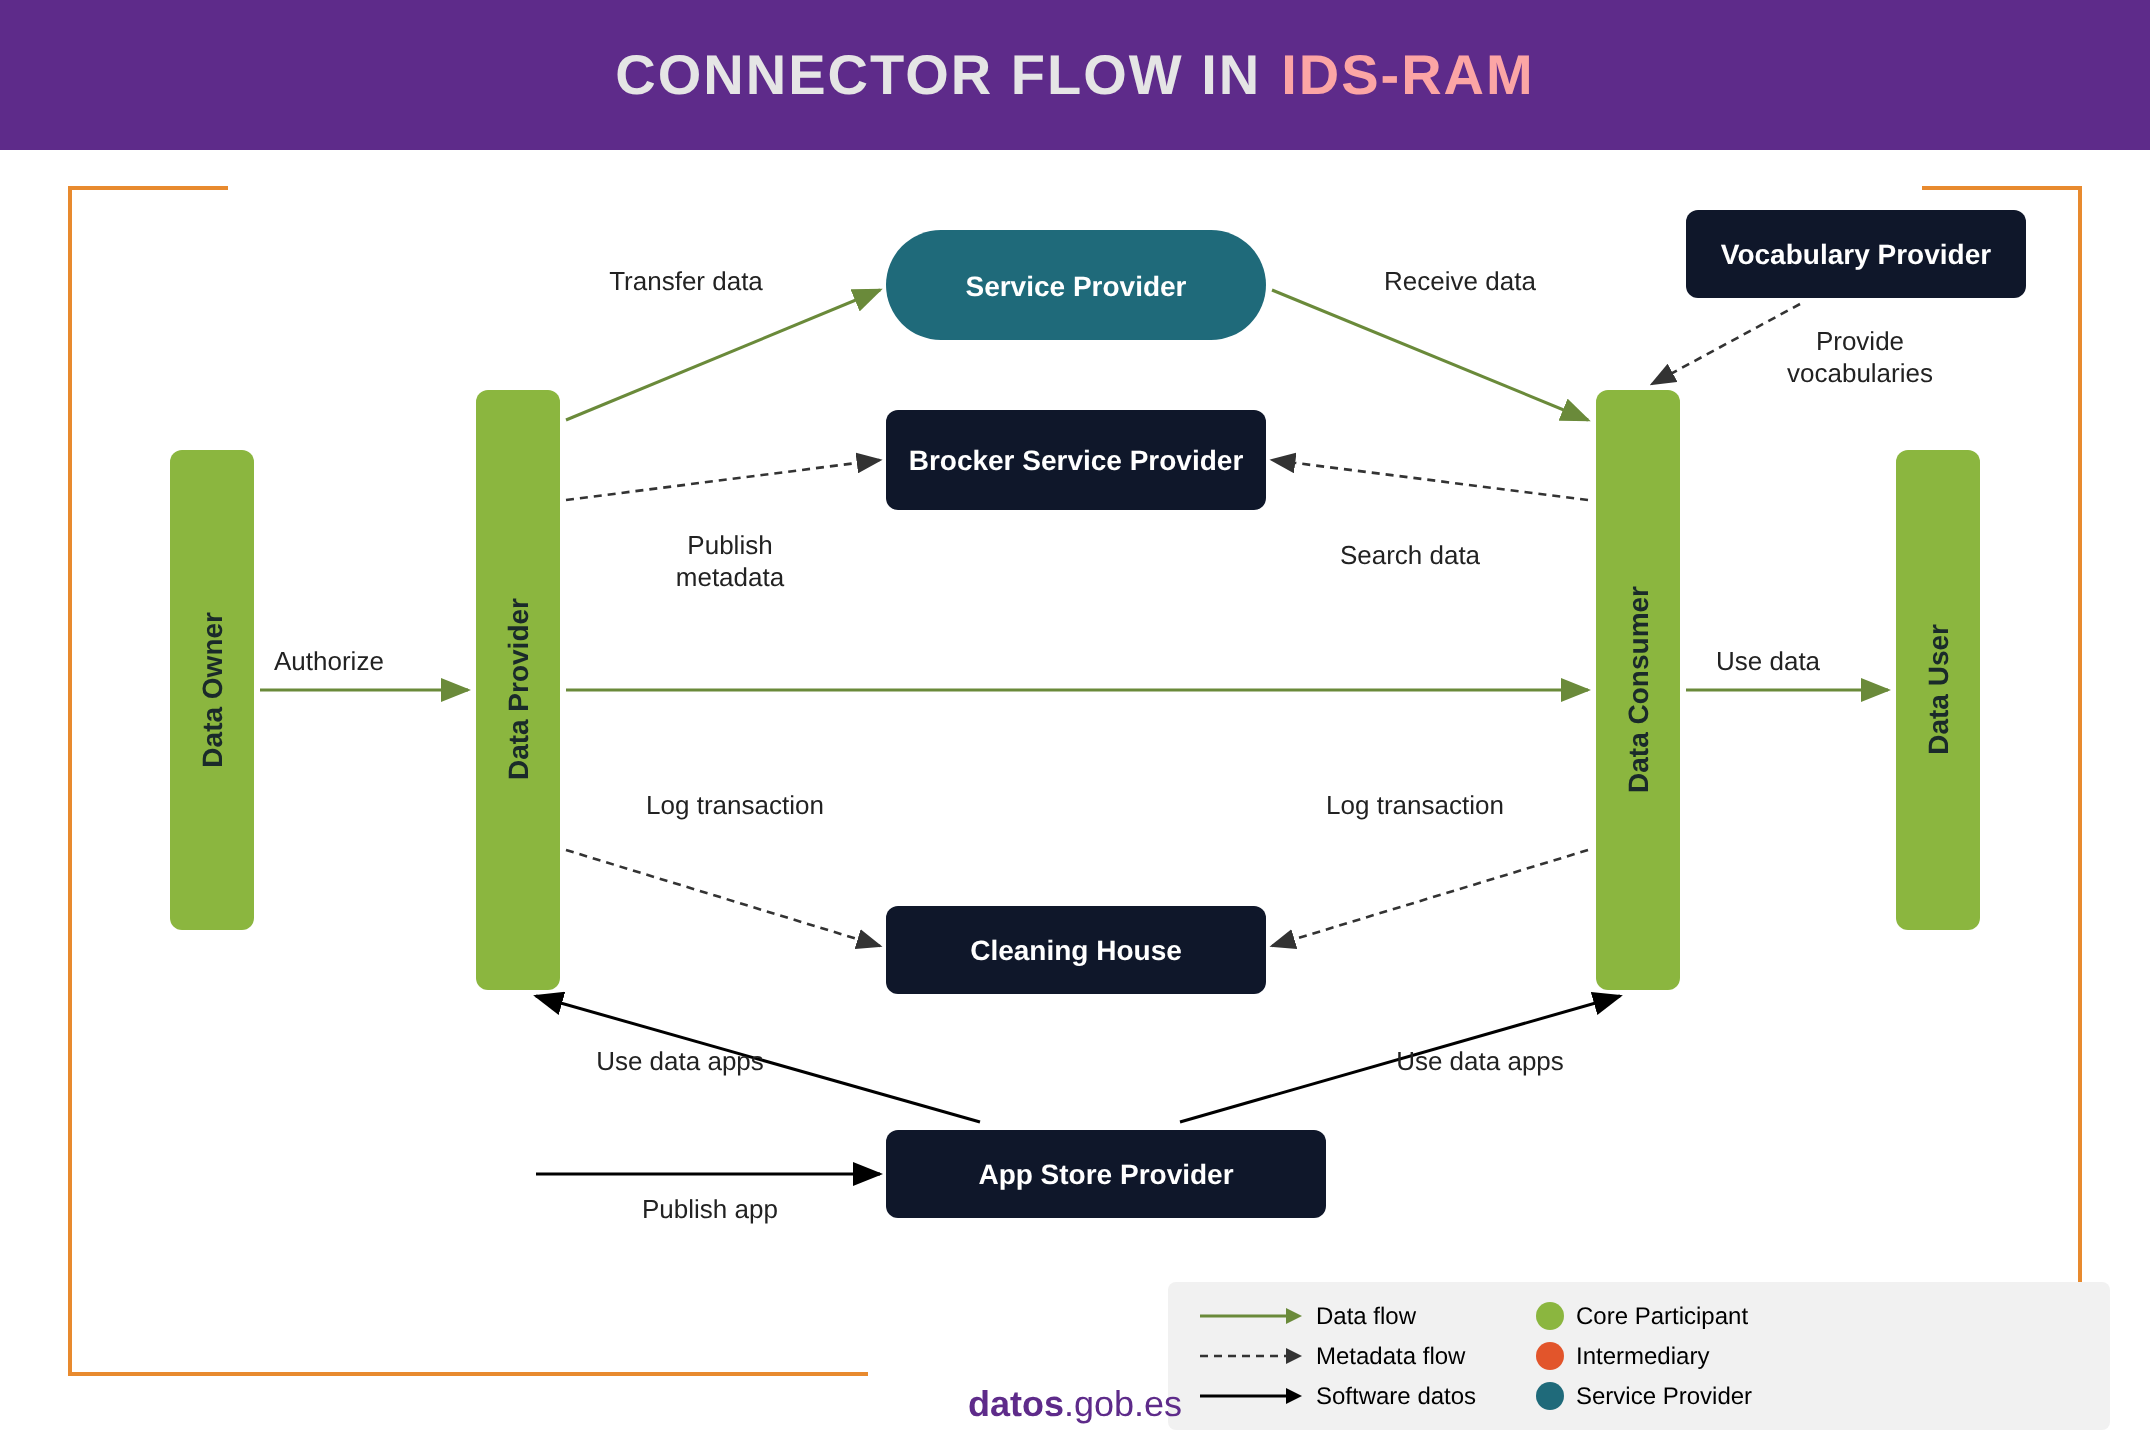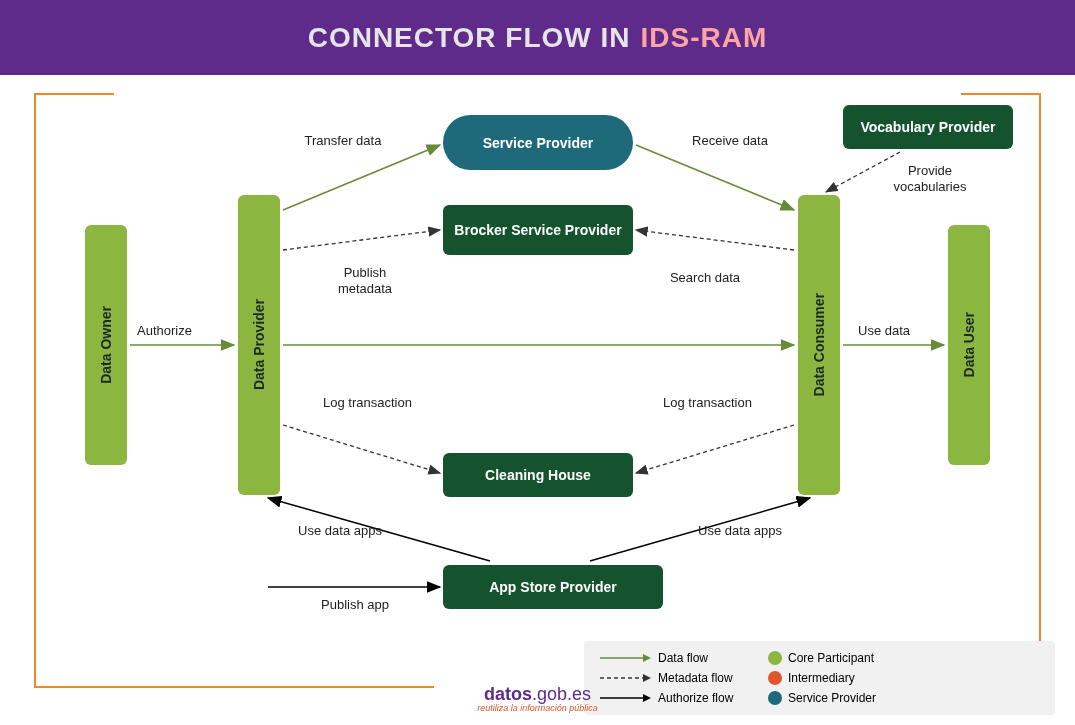--- a/index.html
+++ b/index.html
@@ -5,21 +5,21 @@
   * { box-sizing: border-box; margin: 0; padding: 0; }
   body { font-family: Arial, Helvetica, sans-serif; background: #fff; width: 1075px; height: 725px; position: relative; overflow: hidden; }
   .header { background: #5e2b8a; height: 75px; display: flex; align-items: center; justify-content: center; }
   .header .t1 { color: #e5e5e5; font-size: 28px; font-weight: 700; letter-spacing: 1px; margin-right: 10px; }
   .header .t2 { color: #fca5a5; font-size: 28px; font-weight: 700; letter-spacing: 1px; }
   .canvas { position: absolute; left: 0; top: 75px; width: 1075px; height: 650px; }
   .frame-v { position: absolute; background: #e88a2e; width: 2px; }
   .frame-h { position: absolute; background: #e88a2e; height: 2px; }
   .node { position: absolute; display: flex; align-items: center; justify-content: center; text-align: center; font-weight: 700; color: #1a2a2a; font-size: 14px; border-radius: 6px; }
   .core { background: #8bb63f; }
-  .inter { background: #14532d; color: #fff; align-items: center; }
+  .inter { background: #0f172a; color: #fff; align-items: center; }
   .svc { background: #1f6a7a; color: #fff; border-radius: 28px; }
   .vertical span { writing-mode: vertical-rl; transform: rotate(180deg); }
   .lbl { position: absolute; font-size: 13px; color: #222; text-align: center; line-height: 1.2; }
   svg.arrows { position: absolute; left: 0; top: 0; width: 1075px; height: 650px; pointer-events: none; }
   .legend { position: absolute; right: 20px; bottom: 10px; width: 471px; background: #f1f1f1; border-radius: 4px; padding: 10px 14px; font-size: 12px; display: grid; grid-template-columns: 60px 110px 20px 110px; row-gap: 6px; align-items: center; }
   .legend .dot { width: 14px; height: 14px; border-radius: 50%; }
   .legend svg { width: 55px; height: 12px; }
   .footer { position: absolute; bottom: 12px; left: 0; width: 1075px; text-align: center; }
   .footer .brand { color: #5e2b8a; font-weight: 700; font-size: 18px; }
   .footer .brand .thin { font-weight: 400; }
@@ -138,25 +138,24 @@
         <path d="M45,2 L53,6 L45,10 z" fill="#333"></path>
       </svg>
     <span>Metadata flow</span>
     <span class="dot" style="background:#e2552b"></span>
     <span>Intermediary</span>
 
     <svg>
         <line x1="2" y1="6" x2="45" y2="6" stroke="#000" stroke-width="1.5"></line>
         <path d="M45,2 L53,6 L45,10 z" fill="#000"></path>
       </svg>
-    <span>Authorize flow</span>
+    <span>Software datos</span>
     <span class="dot" style="background:#1f6a7a"></span>
     <span>Service Provider</span>
   </div>
 
   <div class="footer">
     <div class="brand">
       <span>datos</span><span class="thin">.gob.es</span>
     </div>
-    <div class="tag">reutiliza la información pública</div>
   </div>
 
 </div>
 
 </body></html>

